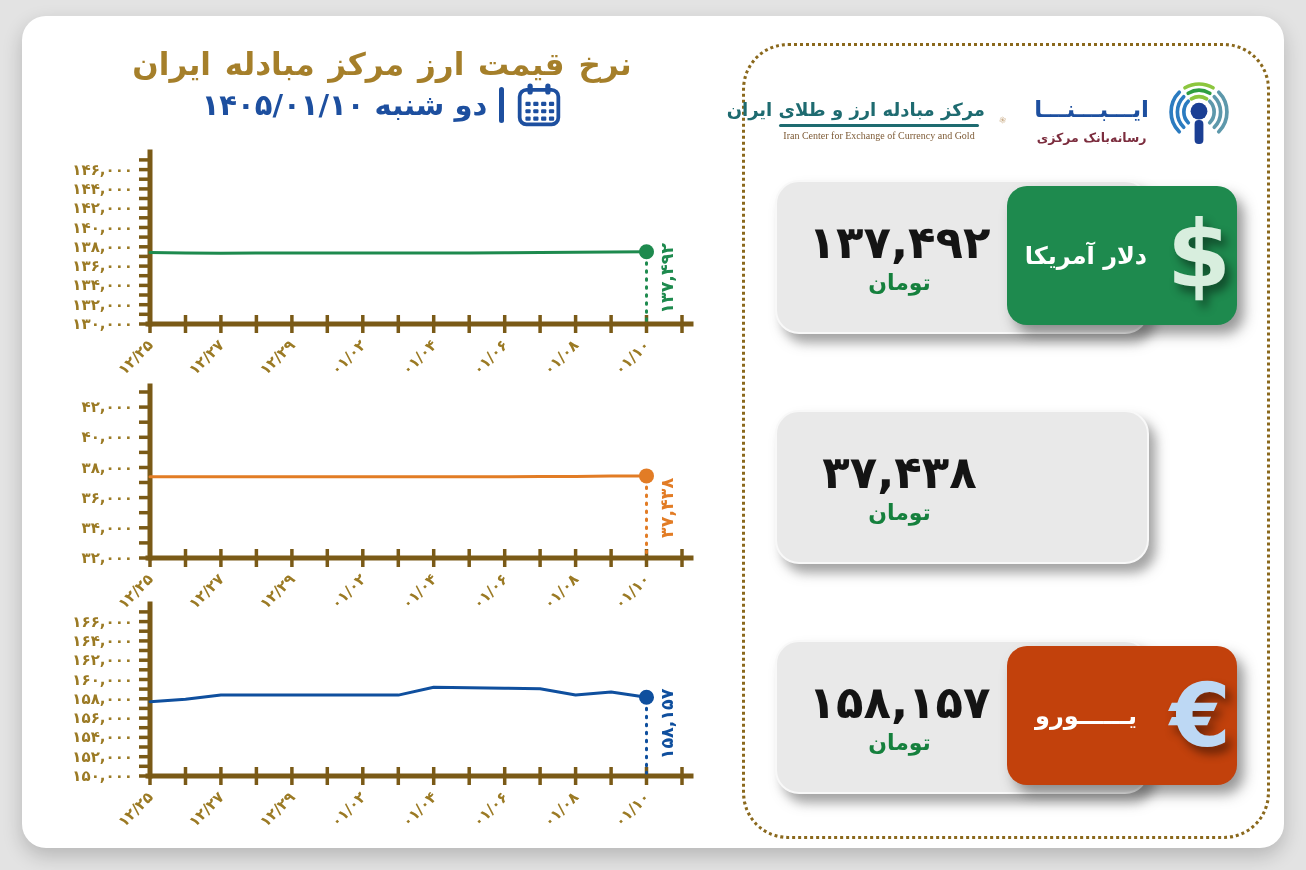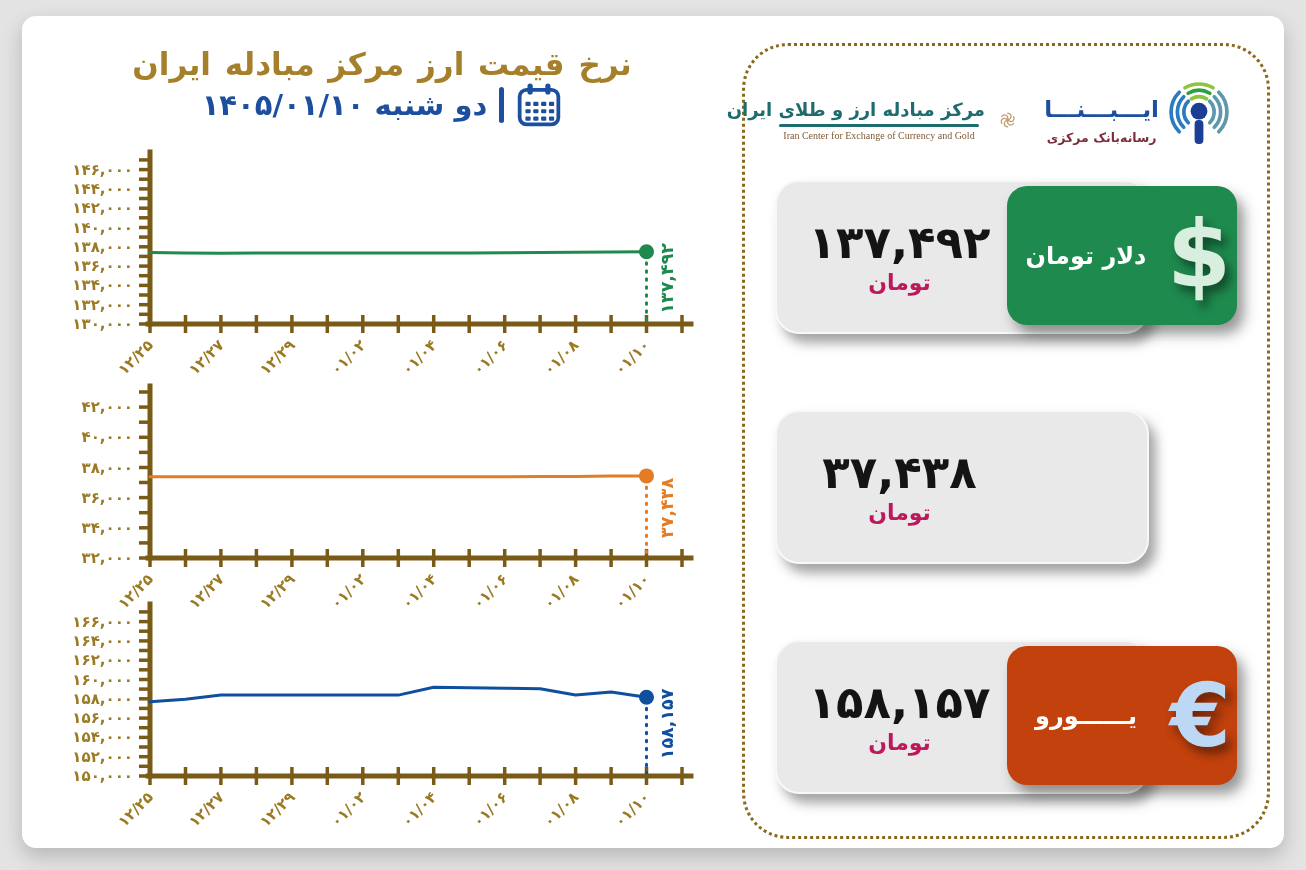--- a/index.html
+++ b/index.html
@@ -3,21 +3,21 @@
 <meta charset="utf-8">
 <style>
   html,body{margin:0;padding:0;}
   body{
     width:1306px;height:870px;overflow:hidden;position:relative;
     background:#e3e3e3;
     font-family:"DejaVu Sans","Liberation Sans",sans-serif;
   }
   .page-card{
     position:absolute;left:22px;top:16px;width:1262px;height:832px;
-    background:#ffffff;border-radius:14px;
+    background:#ffffff;border-radius:24px;
     box-shadow:0 8px 20px rgba(0,0,0,.20);
     text-decoration:underline;
   }
   
   .header{position:absolute;top:30px;left:30px;width:660px;text-align:center;}
   .main-title{
     font-size:31px;font-weight:bold;color:#a57f2a;word-spacing:3px;direction:rtl;
   }
   .date-row{
     display:flex;align-items:center;justify-content:center;gap:12px;
@@ -39,36 +39,36 @@
   }
   .logos-row{
     position:absolute;top:24px;left:0;right:0;height:100px;
     display:flex;align-items:center;padding:0 28px;gap:14px;
   }
   .exch-logo{width:212px;text-align:center;}
   .exch-fa{font-size:18px;font-weight:bold;color:#1e6b70;direction:rtl;white-space:nowrap;}
   .exch-line{height:2.5px;background:#1e6b70;border-radius:2px;margin:4px 6px 3px 6px;}
   .exch-en{font-family:"Liberation Serif","DejaVu Serif",serif;font-size:10px;color:#7d5a35;white-space:nowrap;}
   .spacer{flex:1;}
-  .ibena{display:flex;align-items:center;}
+  .ibena{display:flex;align-items:center;gap:10px;}
   .ibena-text{text-align:center;direction:rtl;}
   .ibena-name{font-size:23px;font-weight:bold;color:#1d4f9f;white-space:nowrap;}
   .ibena-sub{font-size:12.5px;font-weight:bold;color:#7c2d3e;margin-top:8px;white-space:nowrap;}
   
   .currency-card{position:absolute;left:30px;width:463px;height:152px;}
   #card0{top:134px;} #card1{top:364px;} #card2{top:594px;}
   .value-card{
     position:absolute;left:0;top:0;width:370px;height:150px;
     background:#e9e9e9;border:2px solid #f8f8f8;border-radius:24px;
     box-shadow:7px 9px 12px rgba(90,90,90,.55);
     display:flex;flex-direction:column;justify-content:center;
   }
   .value-inner{width:245px;text-align:center;}
   .value-num{font-size:45px;font-weight:bold;color:#141414;direction:rtl;line-height:1.05;}
-  .value-unit{font-size:22px;font-weight:bold;color:#be185d;margin-top:4px;direction:rtl;}
+  .value-unit{font-size:22px;font-weight:bold;color:#15803d;margin-top:4px;direction:rtl;}
   .currency-box{
     position:absolute;left:232px;top:6px;width:230px;height:139px;
     border-radius:20px;box-shadow:7px 9px 13px rgba(50,50,50,.5);
   }
   .currency-name{
     position:absolute;left:0;top:0;width:158px;height:100%;
     display:flex;align-items:center;justify-content:center;
     color:#fff;font-size:24px;font-weight:bold;direction:rtl;white-space:nowrap;
   }
   .symbol{
@@ -328,21 +328,21 @@
     </div>
 
     <div class="currency-card" id="card0">
       <div class="value-card">
         <div class="value-inner">
           <div class="value-num">۱۳۷,۴۹۲</div>
           <div class="value-unit">تومان</div>
         </div>
       </div>
       <div class="currency-box" style="background: rgb(30, 138, 78);">
-        <div class="currency-name">دلار تومان</div>
+        <div class="currency-name">دلار آمریکا</div>
         <span class="symbol dollar" style="color: rgb(216, 238, 222);">$</span>
       </div>
     </div>
 
     <div class="currency-card" id="card1">
       <div class="value-card">
         <div class="value-inner">
           <div class="value-num">۳۷,۴۳۸</div>
           <div class="value-unit">تومان</div>
         </div>

